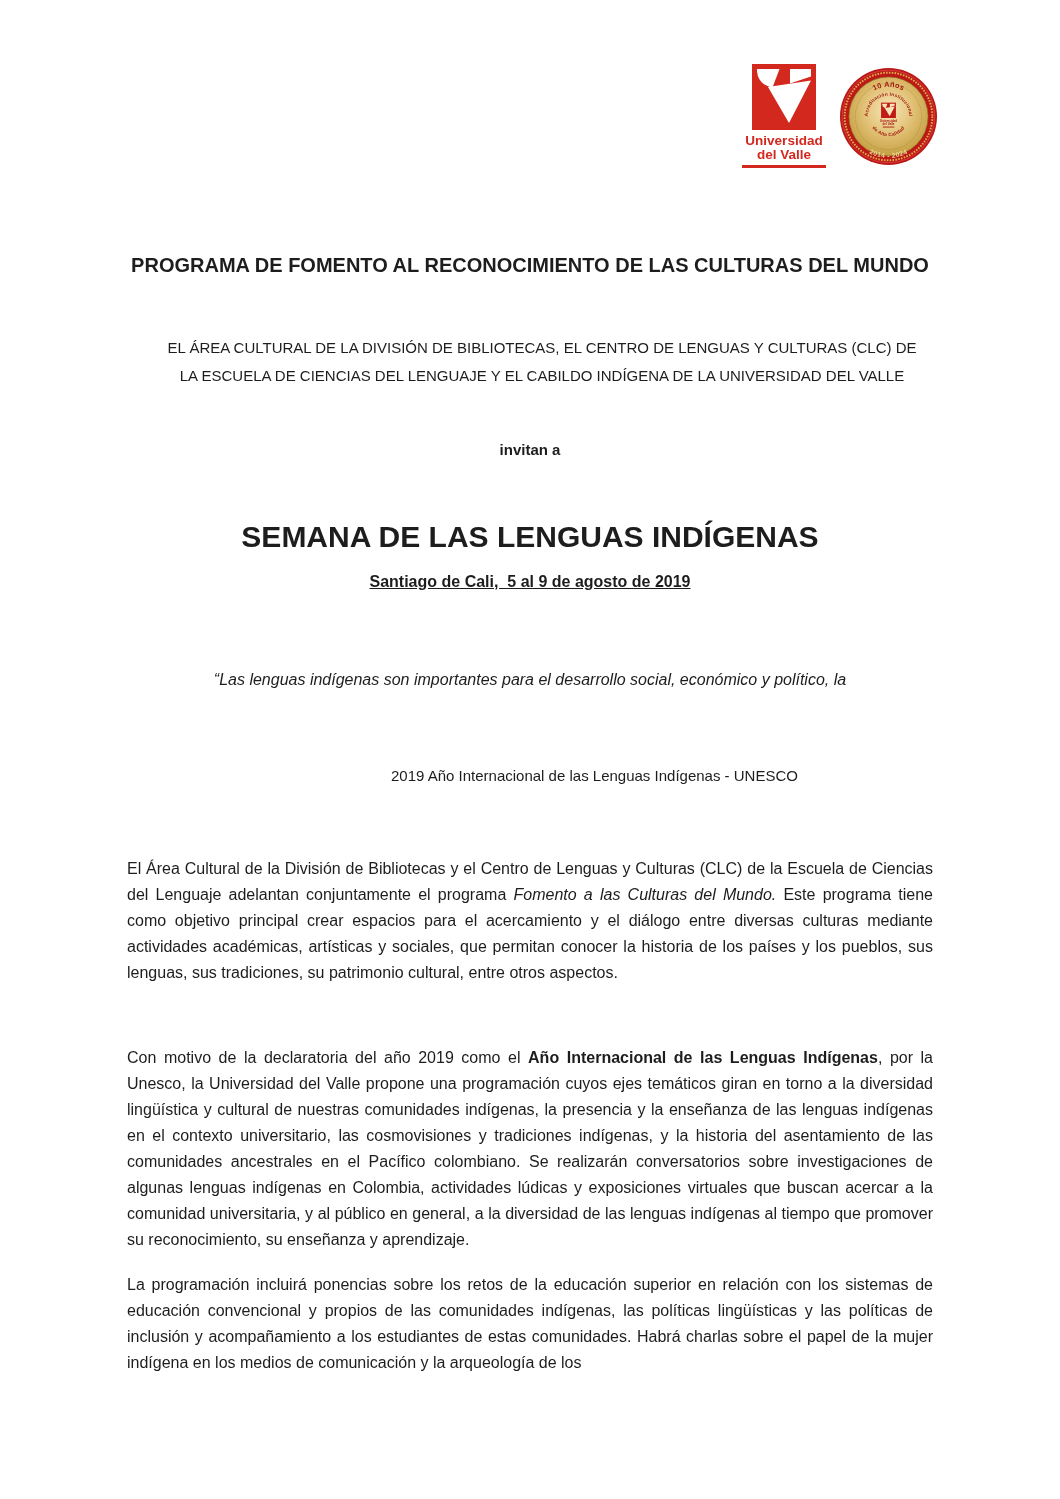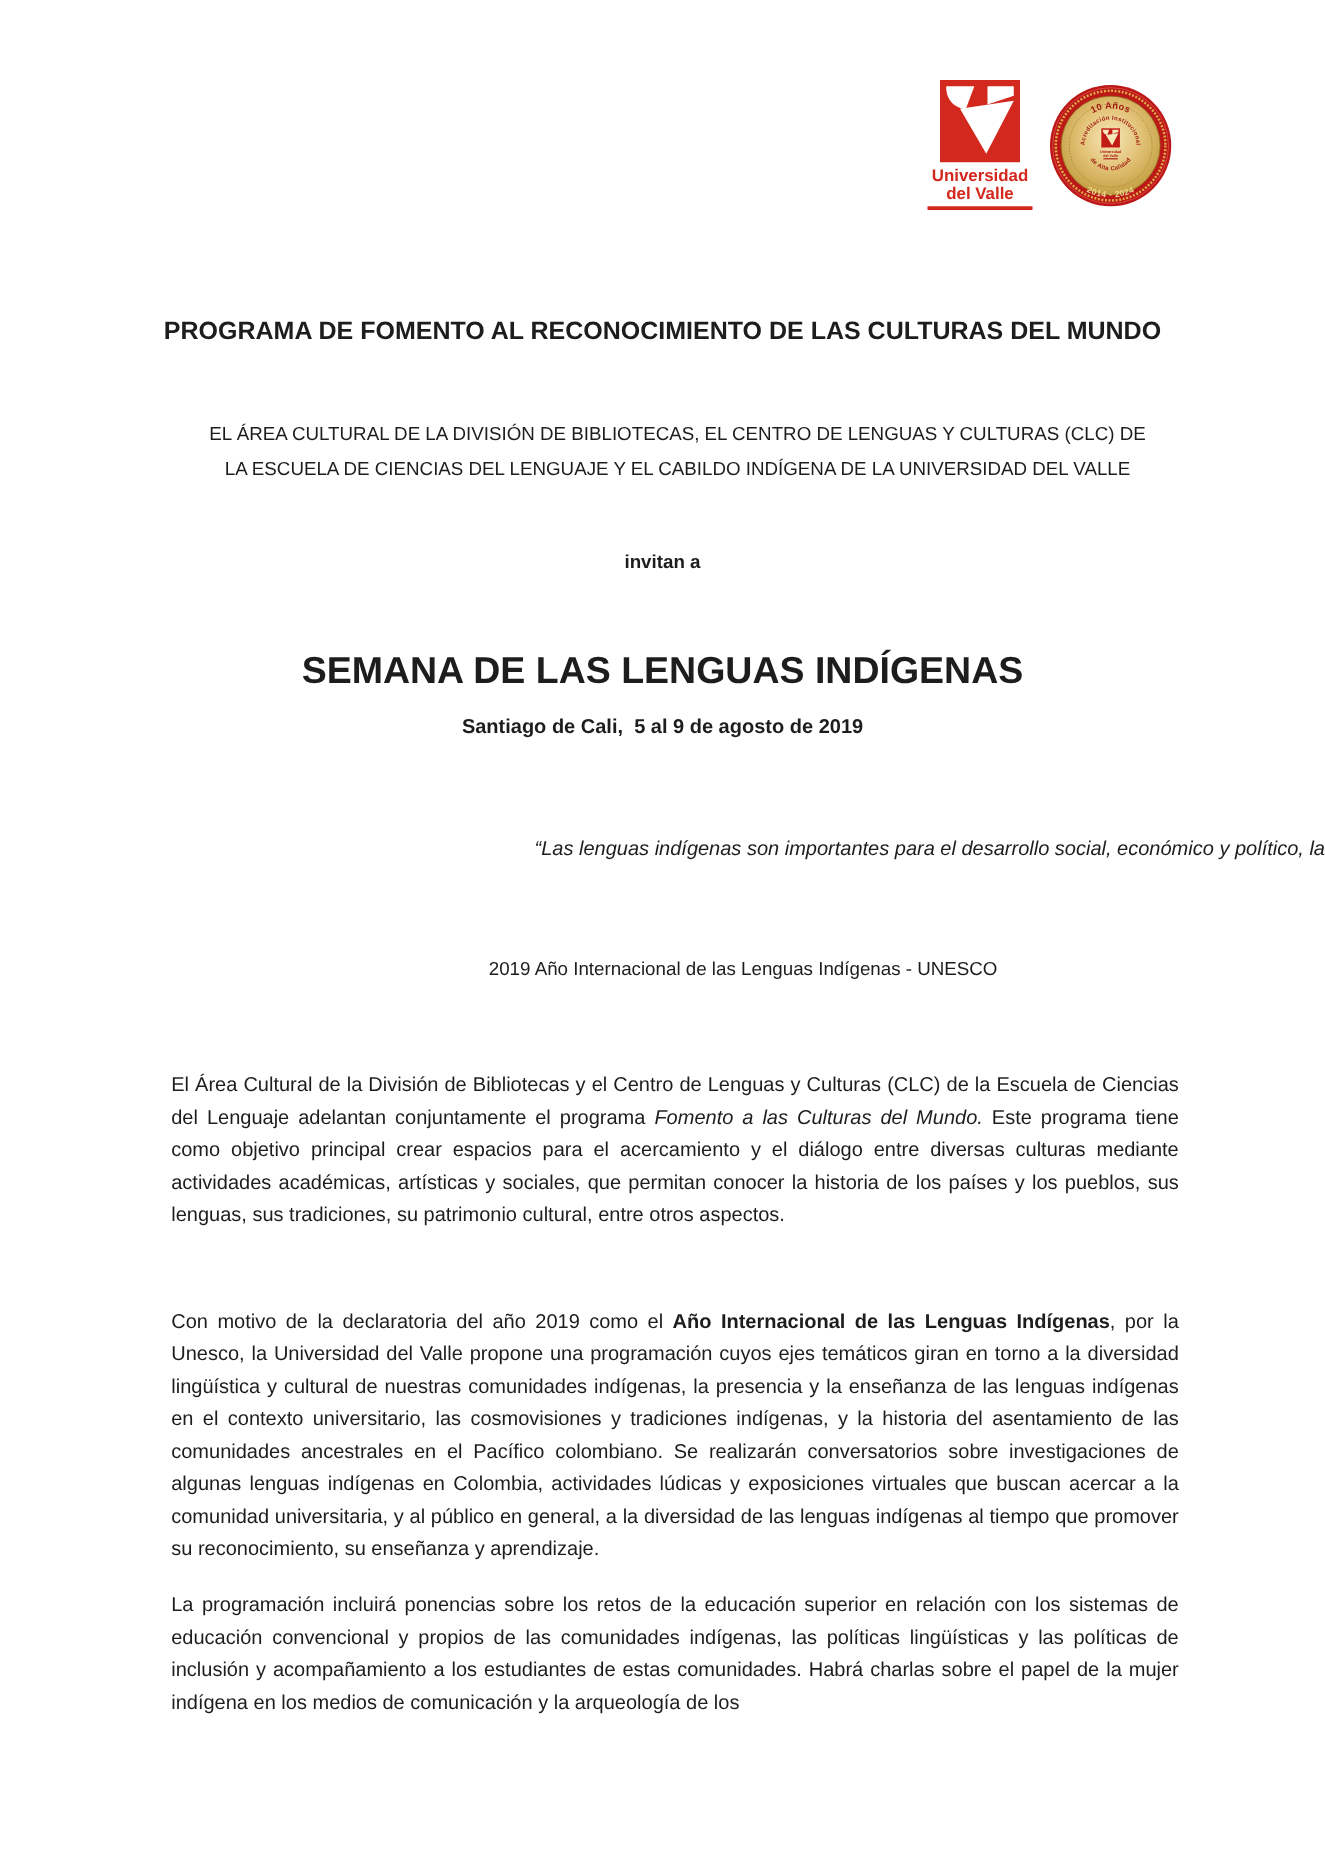--- a/index.html
+++ b/index.html
@@ -22,29 +22,29 @@
   .brand-underline{width:84px;height:3px;background:#d3281e;margin:3px auto 0 auto;}
   .seal-svg{width:99px;height:99px;display:block;margin-top:3px;}
   .seal-arc-text{fill:#9e150f;font-weight:bold;letter-spacing:0.25px;}
 
   
   .program-title{top:255px;font-size:20px;font-weight:bold;line-height:20px;}
   .organizers{top:334px;font-size:15px;line-height:28px;}
   .organizers div{white-space:nowrap;margin-left:24px;}
   .invite{top:440px;font-size:15px;font-weight:bold;line-height:20px;}
   .event-title{top:522px;font-size:30px;font-weight:bold;line-height:30px;}
-  .event-date{top:572px;font-size:16px;font-weight:bold;line-height:20px;}
+  .event-date{top:572px;font-size:16px;font-weight:bold;line-height:20px;text-decoration:underline;}
 
   
   .quote{top:666px;font-size:16px;font-style:italic;line-height:27.5px;}
-  .quote div{white-space:nowrap;text-align:right;}
+  .quote div{white-space:nowrap;}
   .quote-attribution{top:766px;left:391px;font-size:15px;line-height:20px;}
 
   
-  .para{left:127px;width:806px;font-size:16px;line-height:26px;text-align:justify;margin-left:10px;}
+  .para{left:127px;width:806px;font-size:16px;line-height:26px;text-align:justify;}
   .para-1{top:840px;}
   .para-2{top:1029px;}
   .para-3{top:1256px;}
   .seg-italic{font-style:italic;}
   .seg-bold{font-weight:bold;}
 </style>
 </head>
 <body>
 
 <div class="page">

